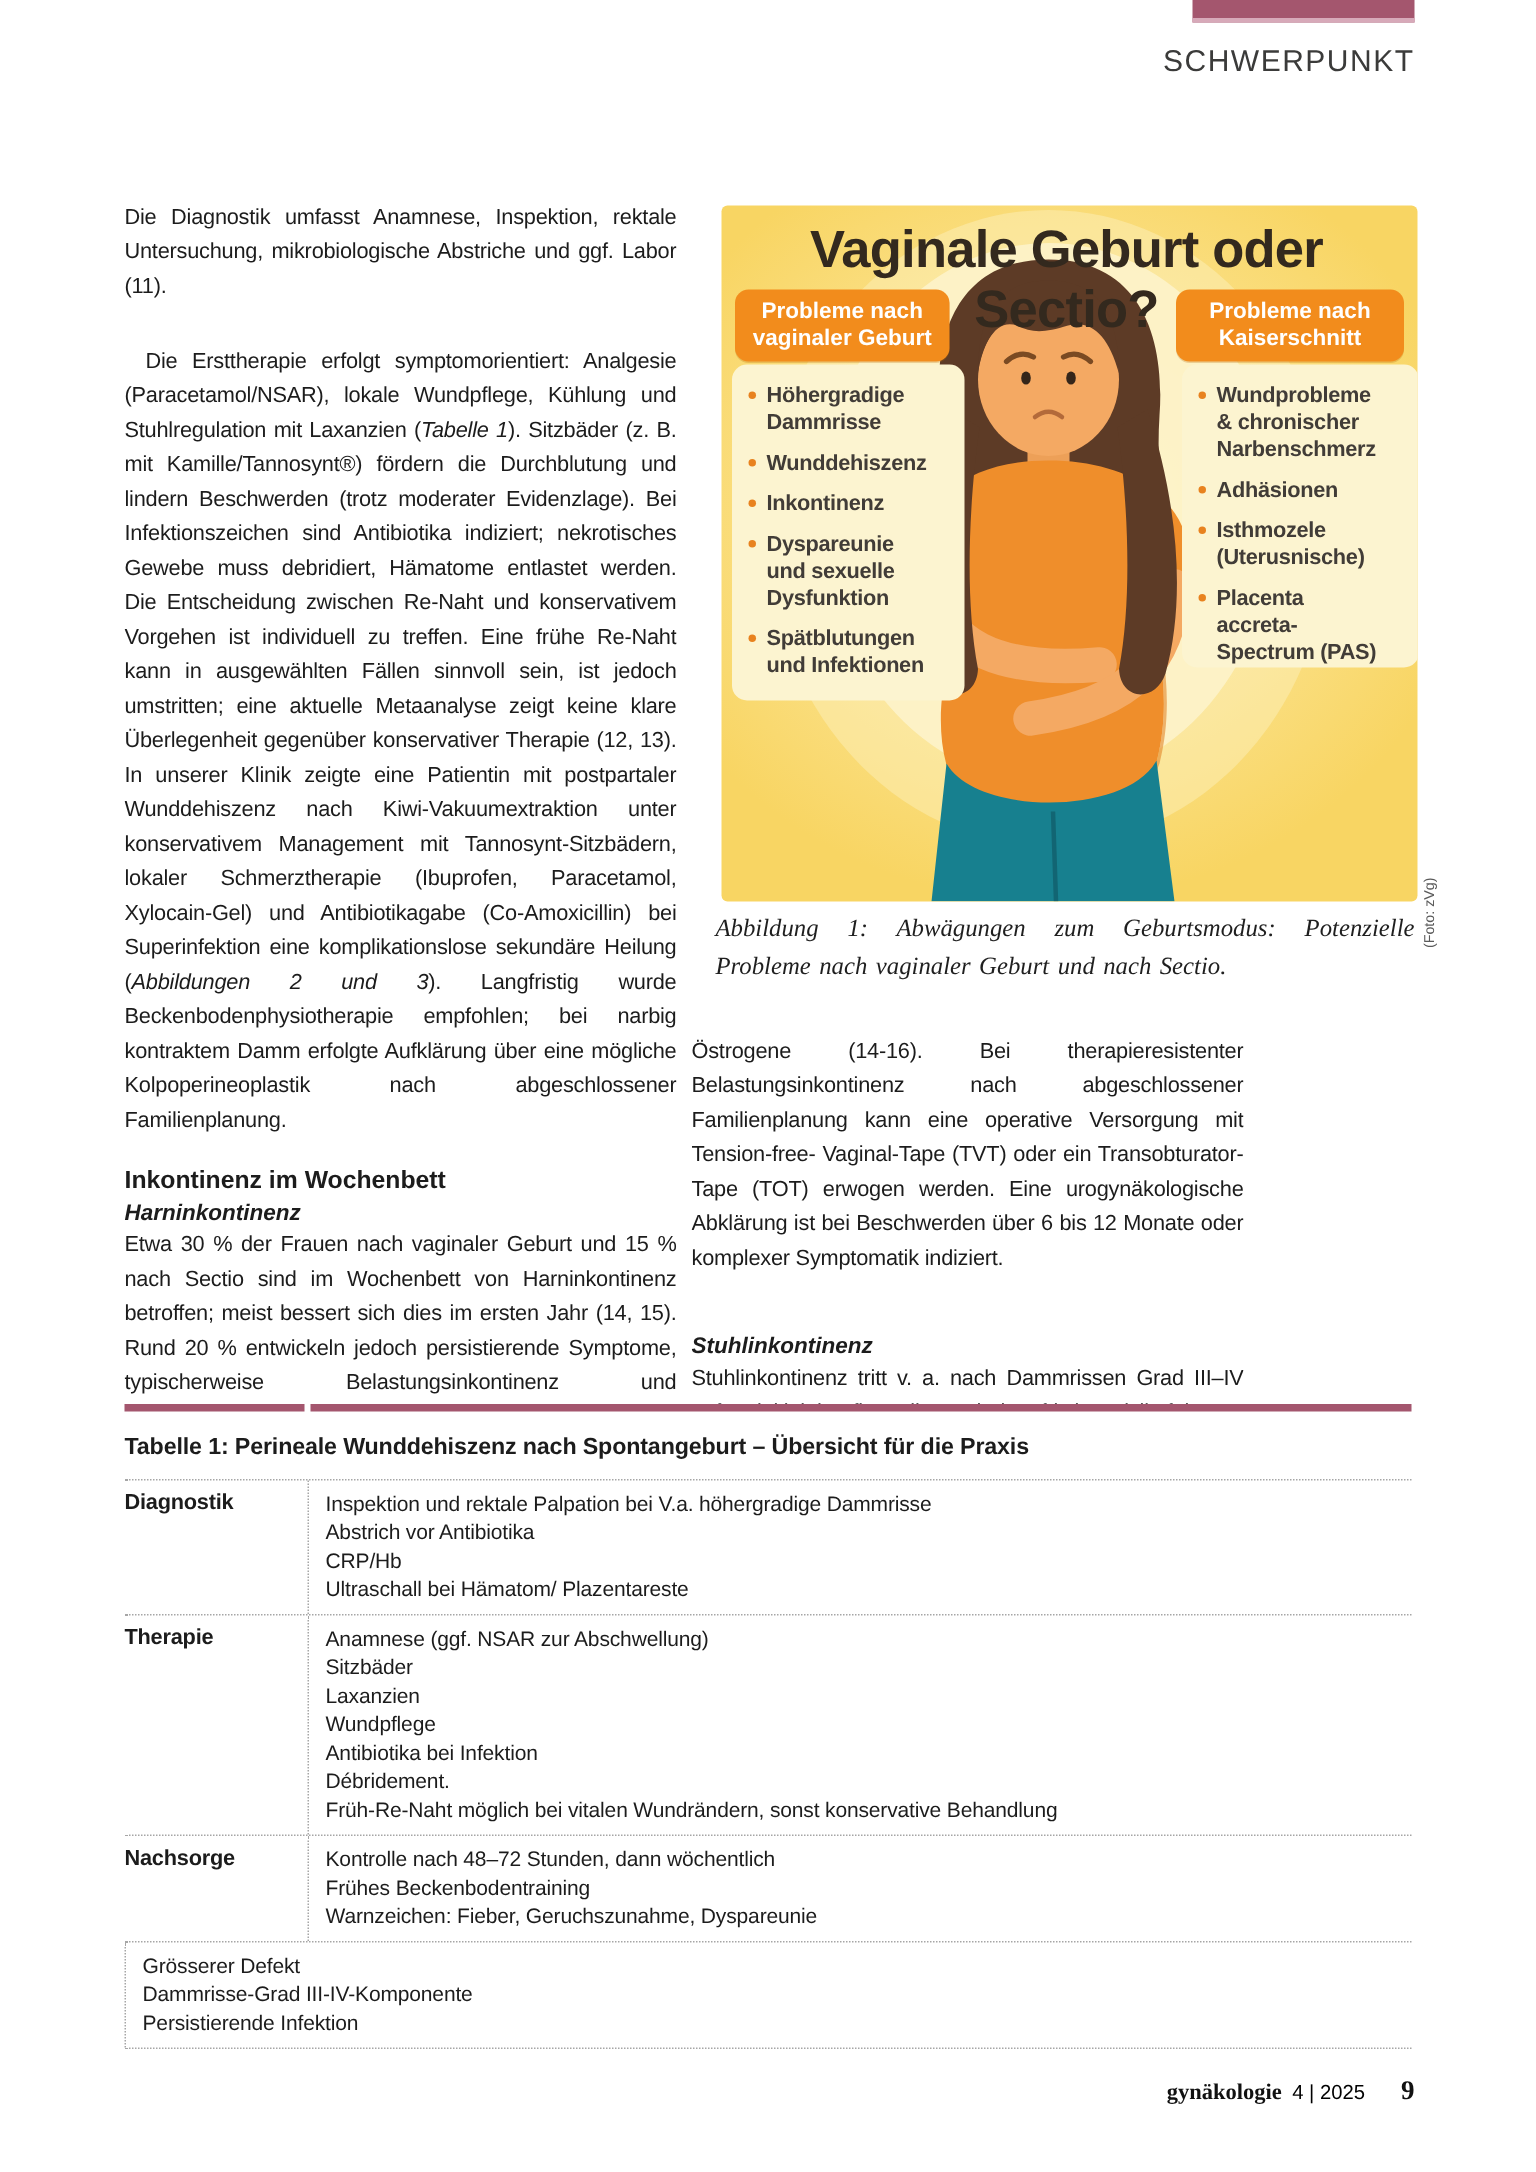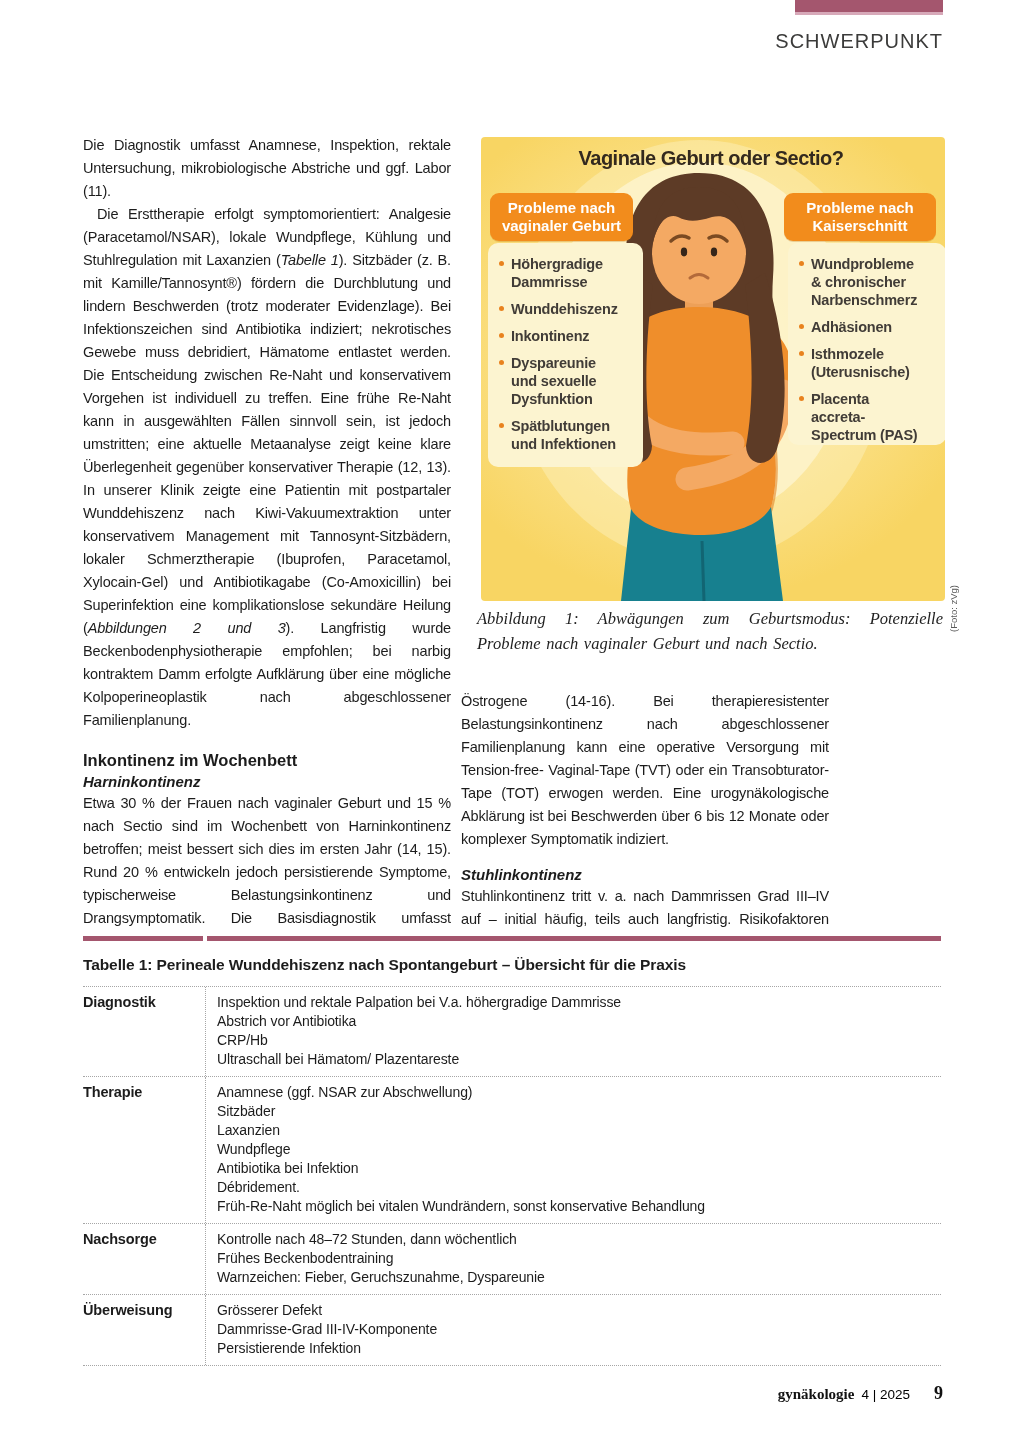--- a/index.html
+++ b/index.html
@@ -7,31 +7,31 @@
   .page{position:absolute;inset:0;}
 
   
   .topbar{position:absolute;left:795px;top:0;width:148px;height:12px;background:var(--accent,#a4566e);border-bottom:3px solid var(--accent-light,#d7a9b9);}
   .section-label{position:absolute;top:30px;right:81px;font-size:20px;letter-spacing:1px;color:#3b3b3a;}
 
   
   .col-left{position:absolute;left:83px;top:134px;width:368px;height:800px;overflow:hidden;}
   .col-right{position:absolute;left:461px;top:690px;width:368px;height:246px;overflow:hidden;}
   .body-p{margin:0;font-size:14.5px;line-height:23px;letter-spacing:-0.15px;text-align:justify;}
-  .indent{text-indent:14px;}
+  .indent{text-indent:14px;margin-top:27px;}
   .h2{margin:19px 0 3px 0;font-size:16.5px;font-weight:bold;}
   .h3{margin:0 0 2px 0;font-size:15px;font-weight:bold;font-style:italic;}
-  .h3.mt{margin-top:15px;}
+  .h3.mt{margin-top:38px;}
   i{font-style:italic;}
 
   
   .figure{position:absolute;left:481px;top:137px;width:464px;height:464px;border-radius:4px;overflow:hidden;
     background:radial-gradient(ellipse 62% 56% at 47% 44%, #fdf3c8 0%, var(--fig-yellow,#fbe189) 55%, #f8d563 100%);}
   .fig-svg{position:absolute;inset:0;}
-  .fig-title{position:absolute;left:0;right:4px;top:10px;text-align:center;font-size:20px;font-weight:bold;color:#33291e;letter-spacing:-0.5px;}
+  .fig-title{position:absolute;left:0;right:4px;top:10px;text-align:center;font-size:35px;font-weight:bold;color:#33291e;letter-spacing:-0.5px;}
   .obox{position:absolute;top:56px;background:var(--orange,#f28c1c);color:#fff;font-weight:bold;font-size:15px;line-height:18px;text-align:center;border-radius:9px;padding:6px 4px;box-sizing:border-box;box-shadow:0 1px 0 rgba(180,100,0,.25);}
   .obox-left{left:9px;width:143px;}
   .obox-right{left:303px;width:152px;}
   .panel{position:absolute;background:var(--panel,#fcf4d0);border-radius:10px;padding:12px 22px 6px 11px;box-sizing:border-box;}
   .panel-left{left:7px;top:106px;width:155px;height:224px;}
   .panel-right{left:307px;top:106px;width:158px;height:202px;}
   .b-item{display:flex;gap:7px;margin-bottom:9px;font-size:14.5px;line-height:18px;font-weight:600;color:#413c37;letter-spacing:-0.2px;}
   .dot{flex:none;width:5px;height:5px;border-radius:50%;background:var(--bullet,#e8821e);margin-top:6px;}
   .photo-credit{position:absolute;left:948px;top:632px;transform:rotate(-90deg);transform-origin:0 0;font-size:9.5px;color:#5a5a5a;white-space:nowrap;}
   .caption{position:absolute;left:477px;top:606px;width:466px;margin:0;font-family:"Liberation Serif",serif;font-style:italic;font-size:16.5px;line-height:25px;text-align:justify;word-spacing:1.5px;color:#1f1f1f;}
@@ -187,21 +187,20 @@
         </div>
         <div class="t-row">
           <div class="t-label">Nachsorge</div>
           <div class="t-content">
             <div class="t-line">Kontrolle nach 48–72 Stunden, dann wöchentlich</div>
             <div class="t-line">Frühes Beckenbodentraining</div>
             <div class="t-line">Warnzeichen: Fieber, Geruchszunahme, Dyspareunie</div>
           </div>
         </div>
         <div class="t-row">
-          <div class="t-label">Überweisung</div>
           <div class="t-content">
             <div class="t-line">Grösserer Defekt</div>
             <div class="t-line">Dammrisse-Grad III-IV-Komponente</div>
             <div class="t-line">Persistierende Infektion</div>
           </div>
         </div>
       </div>
   </div>
 
   <div class="footer">

